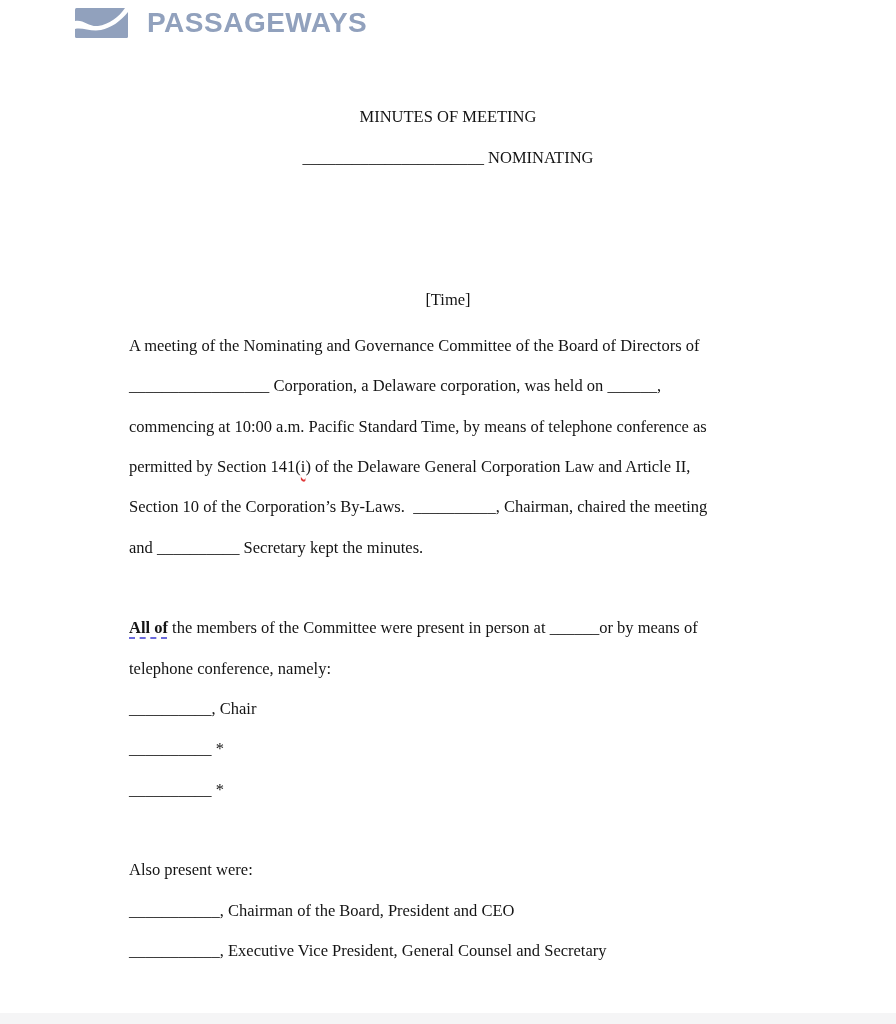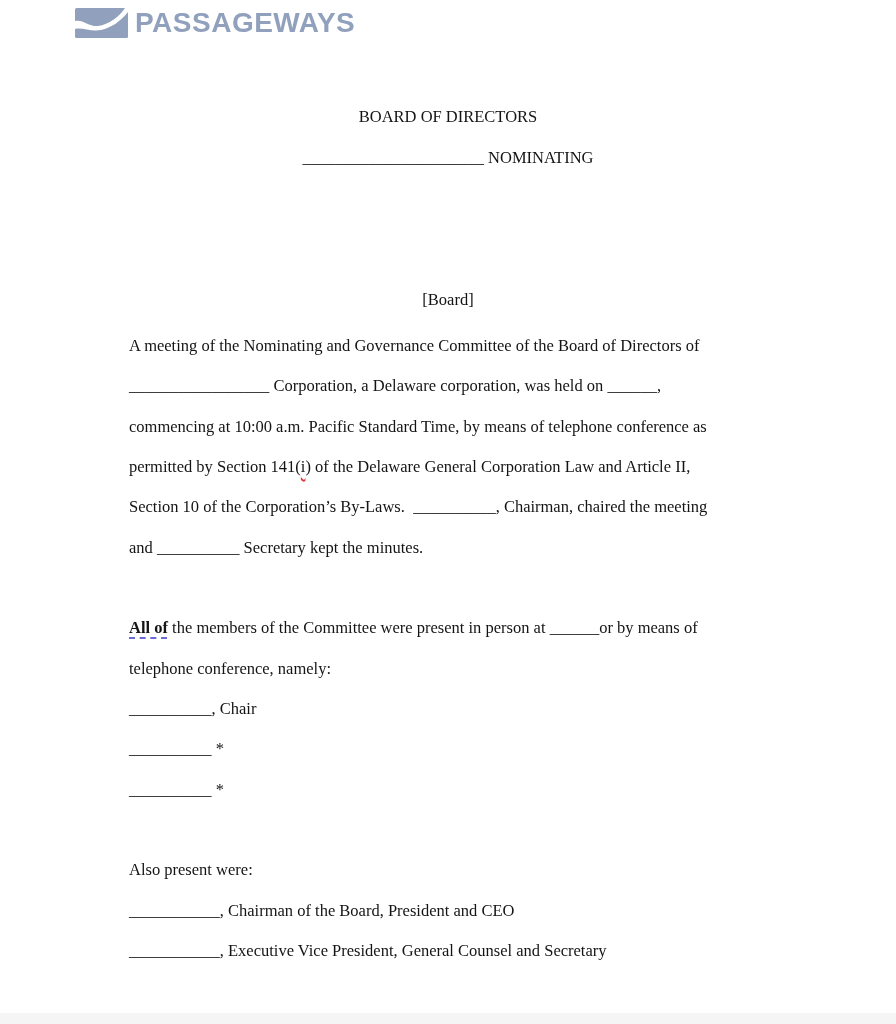--- a/index.html
+++ b/index.html
@@ -10,21 +10,21 @@
     color: #141414;
     font-family: "Liberation Serif", serif;
     overflow: hidden;
   }
   .logo {
     position: absolute;
     left: 75px;
     top: 8px;
     display: flex;
     align-items: center;
-    gap: 7px;
+    gap: 19px;
   }
   .logo-icon { width: 53px; height: 30px; display: block; color: var(--logo-color, #91a1bd); }
   .logo-text {
     font-family: "Liberation Sans", sans-serif;
     font-size: 28px;
     font-weight: bold;
     letter-spacing: 0.5px;
     color: var(--logo-color, #91a1bd);
     line-height: 30px;
   }
@@ -81,19 +81,19 @@
 <body>
 
 <div class="logo">
   <svg class="logo-icon" viewBox="0 0 53 30" aria-hidden="true">
     <rect x="0" y="0" width="53" height="30" rx="1.5" fill="currentColor"></rect>
     <path d="M0,13 C8,11 14,19 23,18 C34,16.5 44,9 50,0 L53,0 L53,4 C46,13 36,20 26,22 C16,24 7,19 0,21 Z" fill="#ffffff"></path>
   </svg>
   <span class="logo-text">PASSAGEWAYS</span>
 </div>
 
-<div class="title-block"><div>BOARD OF DIRECTORS</div><div>______________________ NOMINATING</div></div>
+<div class="title-block"><div>MINUTES OF MEETING</div><div>______________________ NOMINATING</div></div>
 
-<div class="date-line">[Board]</div>
+<div class="date-line">[Time]</div>
 
 <div class="doc-body"><div class="para"><div><span>A meeting of the Nominating and Governance Committee of the Board of Directors of</span></div><div><span>_________________ Corporation, a Delaware corporation, was held on ______,</span></div><div><span>commencing at 10:00 a.m. Pacific Standard Time, by means of telephone conference as</span></div><div><span>permitted by Section 141(</span><span class="mark-spell">i</span><span>) of the Delaware General Corporation Law and Article II,</span></div><div><span>Section 10 of the Corporation’s By-Laws.  __________, Chairman, chaired the meeting</span></div><div><span>and __________ Secretary kept the minutes.</span></div></div><div class="para"><div><span class="mark-grammar">All of</span><span> the members of the Committee were present in person at ______or by means of</span></div><div><span>telephone conference, namely:</span></div><div><span>__________, Chair</span></div><div><span>__________ *</span></div><div><span>__________ *</span></div></div><div class="para"><div><span>Also present were:</span></div><div><span>___________, Chairman of the Board, President and CEO</span></div><div><span>___________, Executive Vice President, General Counsel and Secretary</span></div></div></div>
 
 <div class="bottom-strip"></div>
 
 </body></html>

